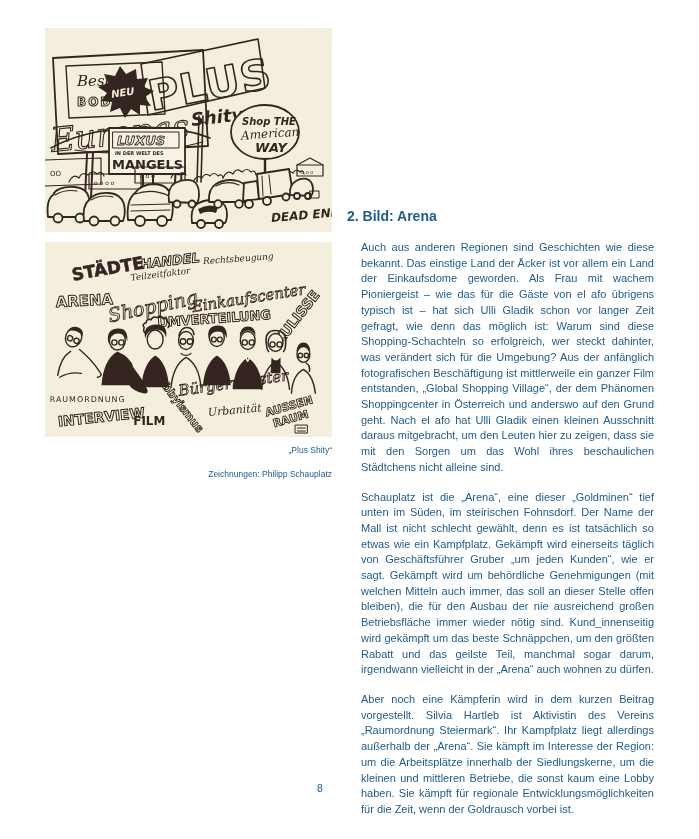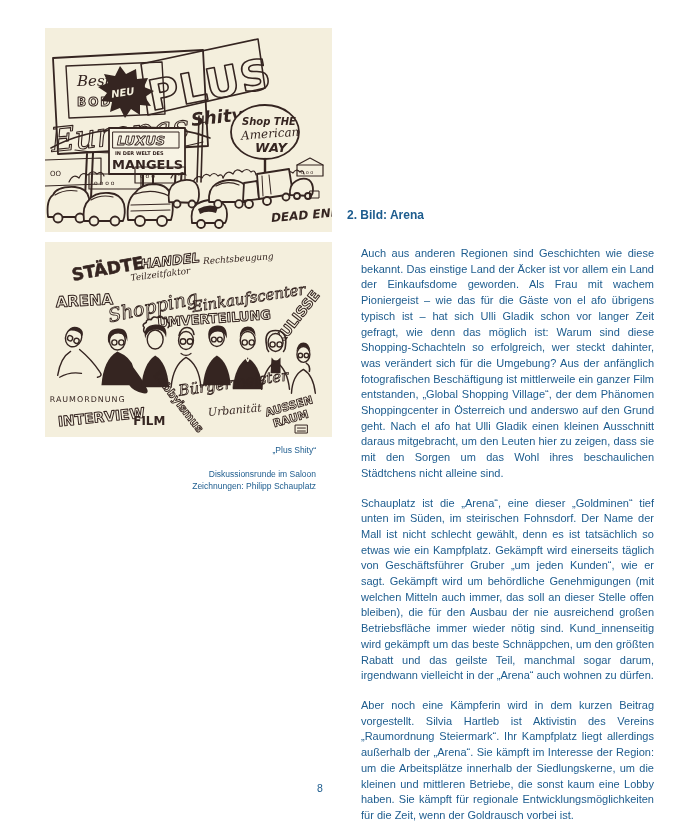--- a/index.html
+++ b/index.html
@@ -24,36 +24,36 @@
     width:287px;
     background:var(--cream);
     overflow:hidden;
   }
   .illustration-1{top:28px;height:204px;}
   .illustration-2{top:242px;height:195px;}
   .illustration svg{display:block;width:100%;height:100%;}
 
   .caption{
     position:absolute;
-    left:29px;top:444px;width:287px;
+    left:45px;top:444px;width:287px;
     text-align:right;
     color:var(--blue);
     font-size:8.5px;
     line-height:12px;
   }
   .caption .caption-title{margin-bottom:12px;}
 
   .article{
     position:absolute;
     left:347px;top:208px;width:321px;
     color:var(--blue);
   }
   .article h2{
-    margin:0 0 24px 0;
-    font-size:12px;
+    margin:0 0 16px 0;
+    font-size:14px;
     font-weight:bold;
   }
   .article p{
     margin:14px;
     font-size:11px;
     line-height:15.7px;
     text-align:justify;
   }
   .page-number{
     position:absolute;
@@ -266,21 +266,20 @@
         <g stroke-width="1">
           <rect x="251" y="184" width="12" height="8"></rect>
           <path d="M253 187 L261 187 M253 190 L261 190"></path>
         </g>
       </g>
     </svg>
   </div>
 
   <div class="caption">
     <div class="caption-title">„Plus Shity“</div>
-    <div>Diskussionsrunde im Saloon</div>
     <div>Zeichnungen: Philipp Schauplatz</div>
   </div>
 
   <div class="article">
     <h2>2. Bild: Arena</h2>
     <p>Auch aus anderen Regionen sind Geschichten wie diese bekannt. Das einstige Land der Äcker ist vor allem ein Land der Einkaufsdome geworden. Als Frau mit wachem Pioniergeist – wie das für die Gäste von el afo übrigens typisch ist – hat sich Ulli Gladik schon vor langer Zeit gefragt, wie denn das möglich ist: Warum sind diese Shopping-Schachteln so erfolgreich, wer steckt dahinter, was verändert sich für die Umgebung? Aus der anfänglich fotografischen Beschäftigung ist mittlerweile ein ganzer Film entstanden, „Global Shopping Village“, der dem Phänomen Shoppingcenter in Österreich und anderswo auf den Grund geht. Nach el afo hat Ulli Gladik einen kleinen Ausschnitt daraus mitgebracht, um den Leuten hier zu zeigen, dass sie mit den Sorgen um das Wohl ihres beschaulichen Städtchens nicht alleine sind.</p>
     <p>Schauplatz ist die „Arena“, eine dieser „Goldminen“ tief unten im Süden, im steirischen Fohnsdorf. Der Name der Mall ist nicht schlecht gewählt, denn es ist tatsächlich so etwas wie ein Kampfplatz. Gekämpft wird einerseits täglich von Geschäftsführer Gruber „um jeden Kunden“, wie er sagt. Gekämpft wird um behördliche Genehmigungen (mit welchen Mitteln auch immer, das soll an dieser Stelle offen bleiben), die für den Ausbau der nie ausreichend großen Betriebsfläche immer wieder nötig sind. Kund_innenseitig wird gekämpft um das beste Schnäppchen, um den größten Rabatt und das geilste Teil, manchmal sogar darum, irgendwann vielleicht in der „Arena“ auch wohnen zu dürfen.</p>
     <p>Aber noch eine Kämpferin wird in dem kurzen Beitrag vorgestellt. Silvia Hartleb ist Aktivistin des Vereins „Raumordnung Steiermark“. Ihr Kampfplatz liegt allerdings außerhalb der „Arena“. Sie kämpft im Interesse der Region: um die Arbeitsplätze innerhalb der Siedlungskerne, um die kleinen und mittleren Betriebe, die sonst kaum eine Lobby haben. Sie kämpft für regionale Entwicklungsmöglichkeiten für die Zeit, wenn der Goldrausch vorbei ist.</p>
   </div>
 

